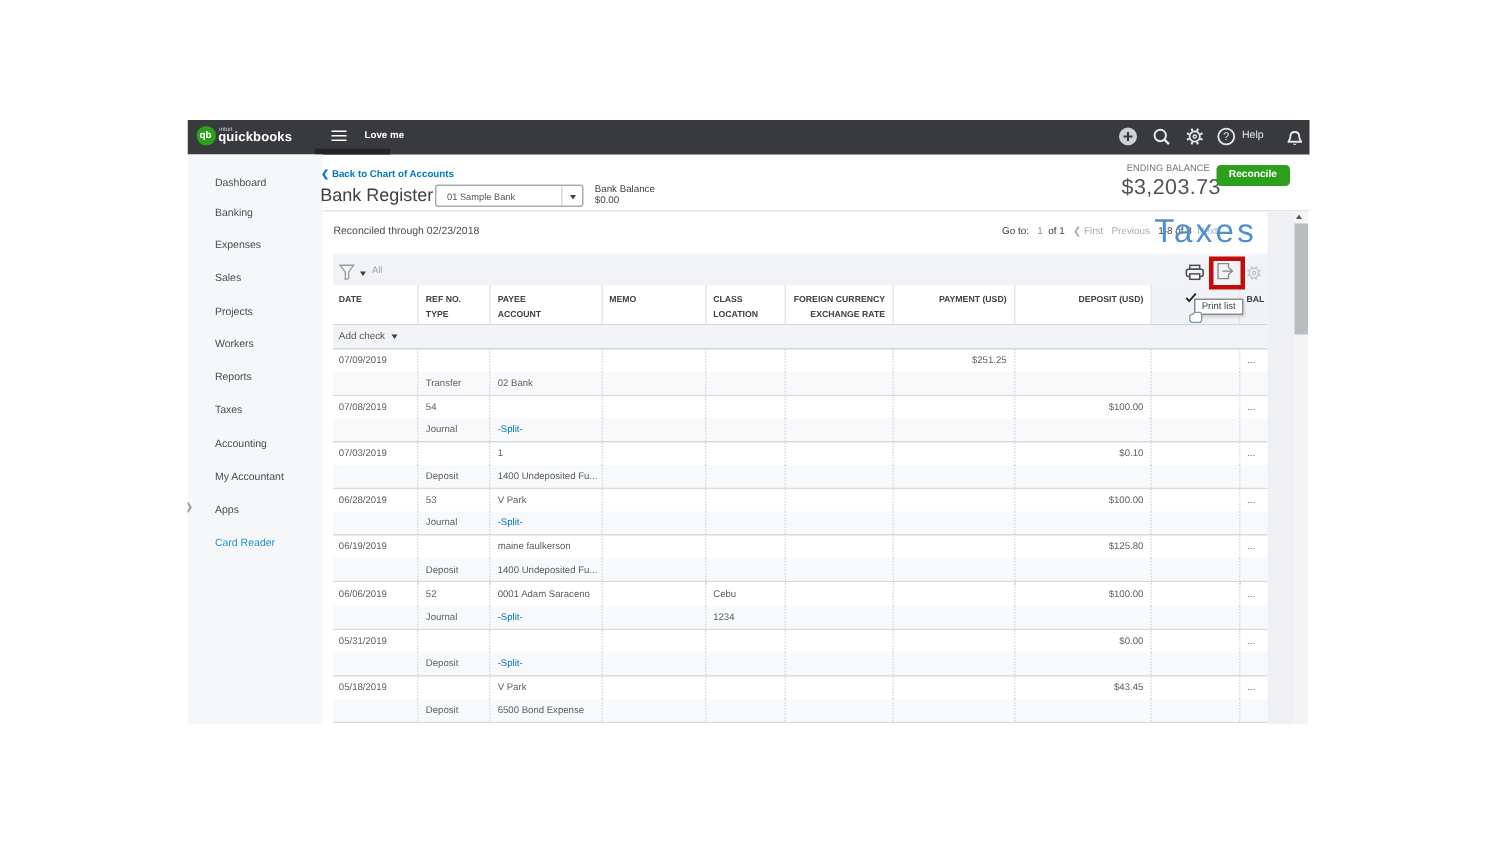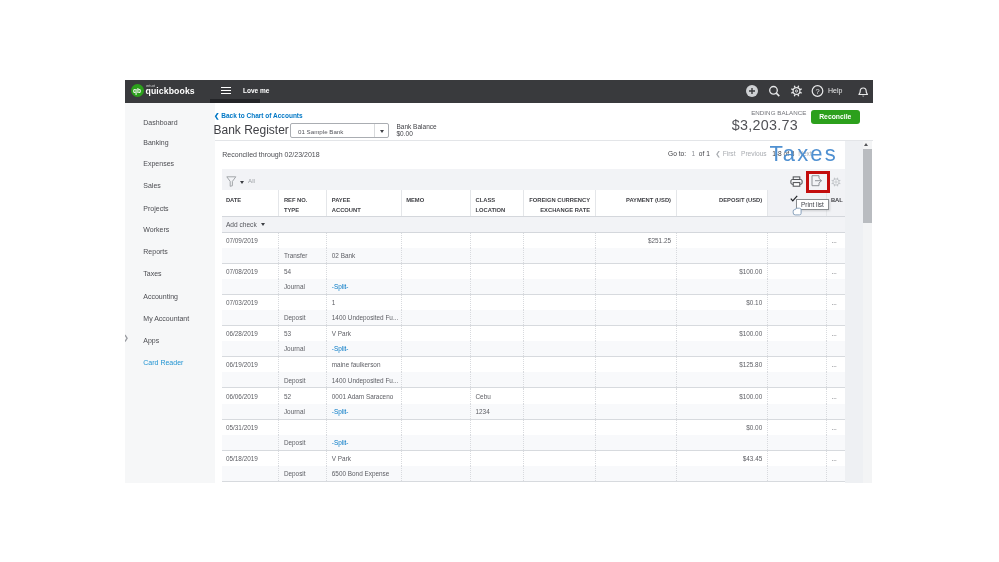--- a/index.html
+++ b/index.html
@@ -20,21 +20,21 @@
 #sidebar .it{position:absolute;left:18.3px;font-size:7px;color:#4c4d52;}
 
 .backlink{position:absolute;left:89px;top:31.5px;font-size:6.5px;font-weight:bold;color:#0077c5;}
 .h1{position:absolute;left:88.5px;top:42.6px;font-size:12px;color:#404146;letter-spacing:0px;}
 .select{position:absolute;left:165px;top:42.5px;width:99px;height:15.5px;border:1px solid #aaadb2;border-radius:2px;background:#fff;}
 .select .txt{position:absolute;left:7px;top:4.5px;font-size:6.2px;color:#55565c;}
 .select .sep{position:absolute;right:13px;top:0;width:1px;height:100%;background:#d8dadc;}
 .select .ar{position:absolute;right:4.5px;top:6px;width:0;height:0;border-left:2.8px solid transparent;border-right:2.8px solid transparent;border-top:3.5px solid #404146;}
 .bb1{position:absolute;left:271.5px;top:42.5px;font-size:6.5px;color:#404146;line-height:7.5px;}
 .endbal{position:absolute;right:66.5px;top:29px;font-size:6.2px;color:#73747a;letter-spacing:0.05px;}
-.bigbal{position:absolute;right:75px;top:37px;font-size:14.3px;color:#515257;letter-spacing:0.3px;}
+.bigbal{position:absolute;right:59px;top:37px;font-size:14.3px;color:#515257;letter-spacing:0.3px;}
 .reconcile{position:absolute;left:685.5px;top:29.5px;width:49.5px;height:14px;background:#2ca01c;border-radius:3px;color:#fff;font-size:6.8px;font-weight:bold;text-align:center;line-height:14px;}
 .panelborder{position:absolute;left:90px;top:60px;width:658px;height:1px;background:#e3e5e8;}
 .recontext{position:absolute;left:97.3px;top:70.8px;font-size:7px;color:#4c4d52;}
 .goto{position:absolute;left:543px;top:70.2px;font-size:6.6px;color:#404146;white-space:nowrap;}
 .goto .lt{color:#a9acb1;}
 .export{position:absolute;left:644.5px;top:60.8px;font-size:22px;color:#4f90d1;letter-spacing:2.2px;z-index:10;}
 
 .toolbar{position:absolute;left:97px;top:89px;width:623px;height:21px;background:#f2f3f6;}
 .allTxt{position:absolute;left:123px;top:97.3px;font-size:6.2px;color:#9ca0a5;}
 .fcaret{position:absolute;left:114.8px;top:101px;width:0;height:0;border-left:2.6px solid transparent;border-right:2.6px solid transparent;border-top:3.2px solid #3c3e43;}

